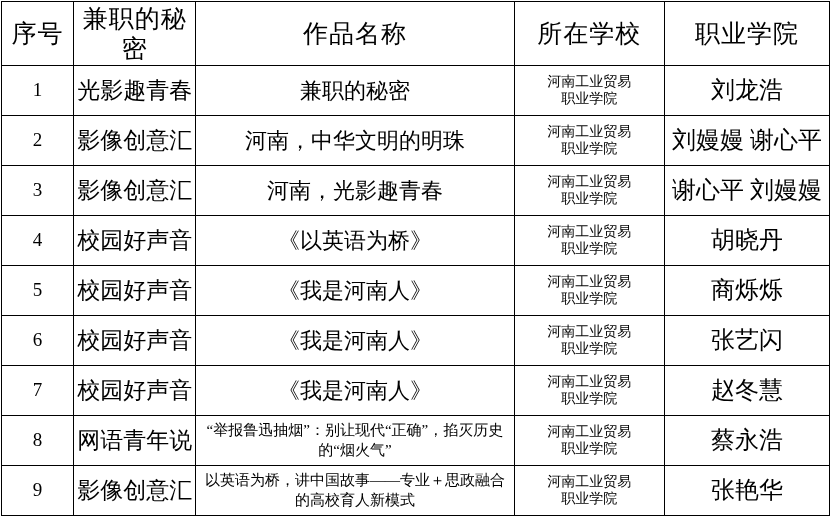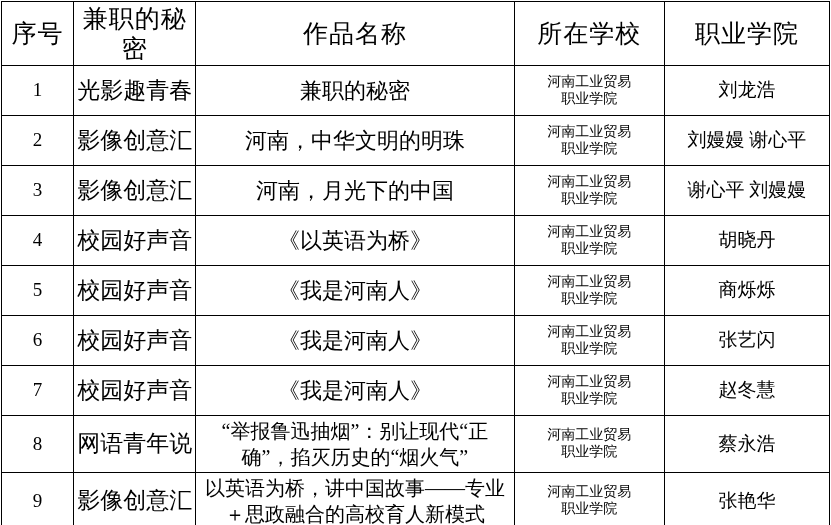--- a/index.html
+++ b/index.html
@@ -50,29 +50,29 @@
     font-size: 18px;
     height: 45px;
   }
   td.col-no {
     font-size: 19px;
   }
   td.col-name {
     font-size: 22px;
   }
   td.col-name.small {
-    font-size: 20px;
+    font-size: 15px;
     line-height: 1.3;
   }
   td.col-school {
     font-size: 14px;
     line-height: 1.3;
   }
   td.col-author {
-    font-size: 19px;
+    font-size: 24px;
     margin-top: 34px;
   }
   td.col-cat {
     font-size: 23px;
   }
   .school-line { display: block; }
 </style>
 </head>
 <body>
 
@@ -114,21 +114,21 @@
         <td class="col-school">
           <span class="school-line">河南工业贸易</span>
           <span class="school-line">职业学院</span>
         </td>
         <td class="col-author">刘嫚嫚 谢心平</td>
       </tr>
 
       <tr>
         <td class="col-no">3</td>
         <td class="col-cat">影像创意汇</td>
-        <td class="col-name">河南，月光下的中国</td>
+        <td class="col-name">河南，光影趣青春</td>
         <td class="col-school">
           <span class="school-line">河南工业贸易</span>
           <span class="school-line">职业学院</span>
         </td>
         <td class="col-author">谢心平 刘嫚嫚</td>
       </tr>
 
       <tr>
         <td class="col-no">4</td>
         <td class="col-cat">校园好声音</td>

